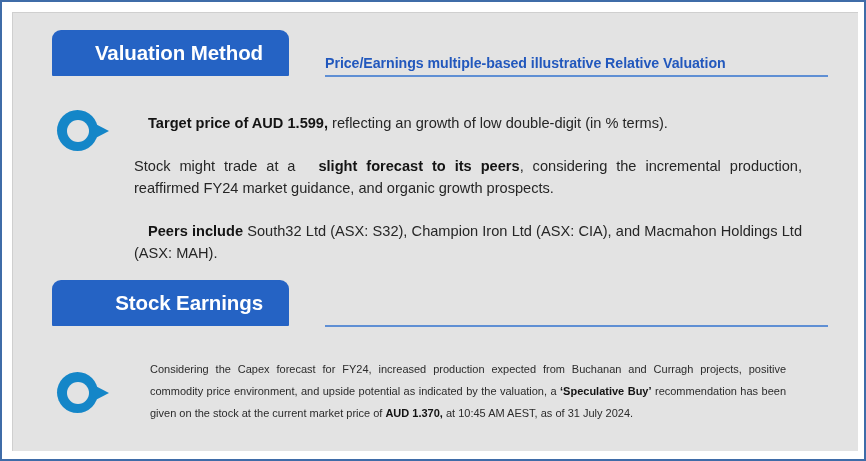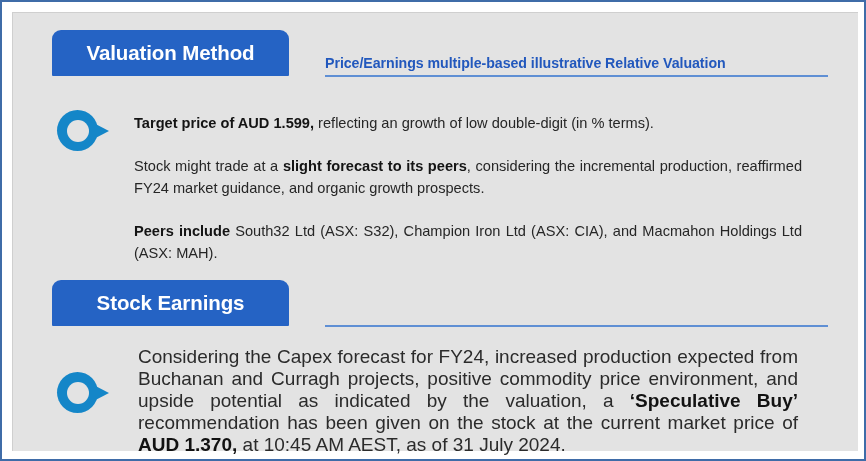--- a/index.html
+++ b/index.html
@@ -47,21 +47,21 @@
   }
   .badge {
     position: absolute;
     left: 40px;
     top: 0;
     height: 46px;
     background: #2563c4;
     border-radius: 9px 9px 1px 1px;
     display: flex;
     align-items: center;
-    justify-content: center;
+    justify-content: flex-end;
     padding: 0 26px;
     box-sizing: border-box;
     min-width: 237px;
   }
   .badge-label {
     color: #ffffff;
     font-size: 20.5px;
     font-weight: bold;
     letter-spacing: -0.1px;
     white-space: nowrap;
@@ -122,28 +122,28 @@
     position: absolute;
     color: #1d1d1d;
   }
   .para {
     font-size: 14.6px;
     line-height: 22.5px;
     color: #262626;
     margin: 0;
   }
   .para.justify { text-align: justify; }
-  .para b { font-weight: bold; color: #141414; }
+  .para b { font-weight: bold; color: #141414; margin-left: 14px; }
 
   .summary-para {
-    font-size: 19px;
+    font-size: 11px;
     line-height: 22px;
     color: #2b2b2b;
     text-align: justify;
-    margin: 4px;
+    margin: 16px;
   }
   .summary-para b { font-weight: bold; color: #121212; }
 </style>
 </head>
 <body>
 
 <div id="frame">
   <div id="card">
 
     <div class="section-header" style="top:18px;">

